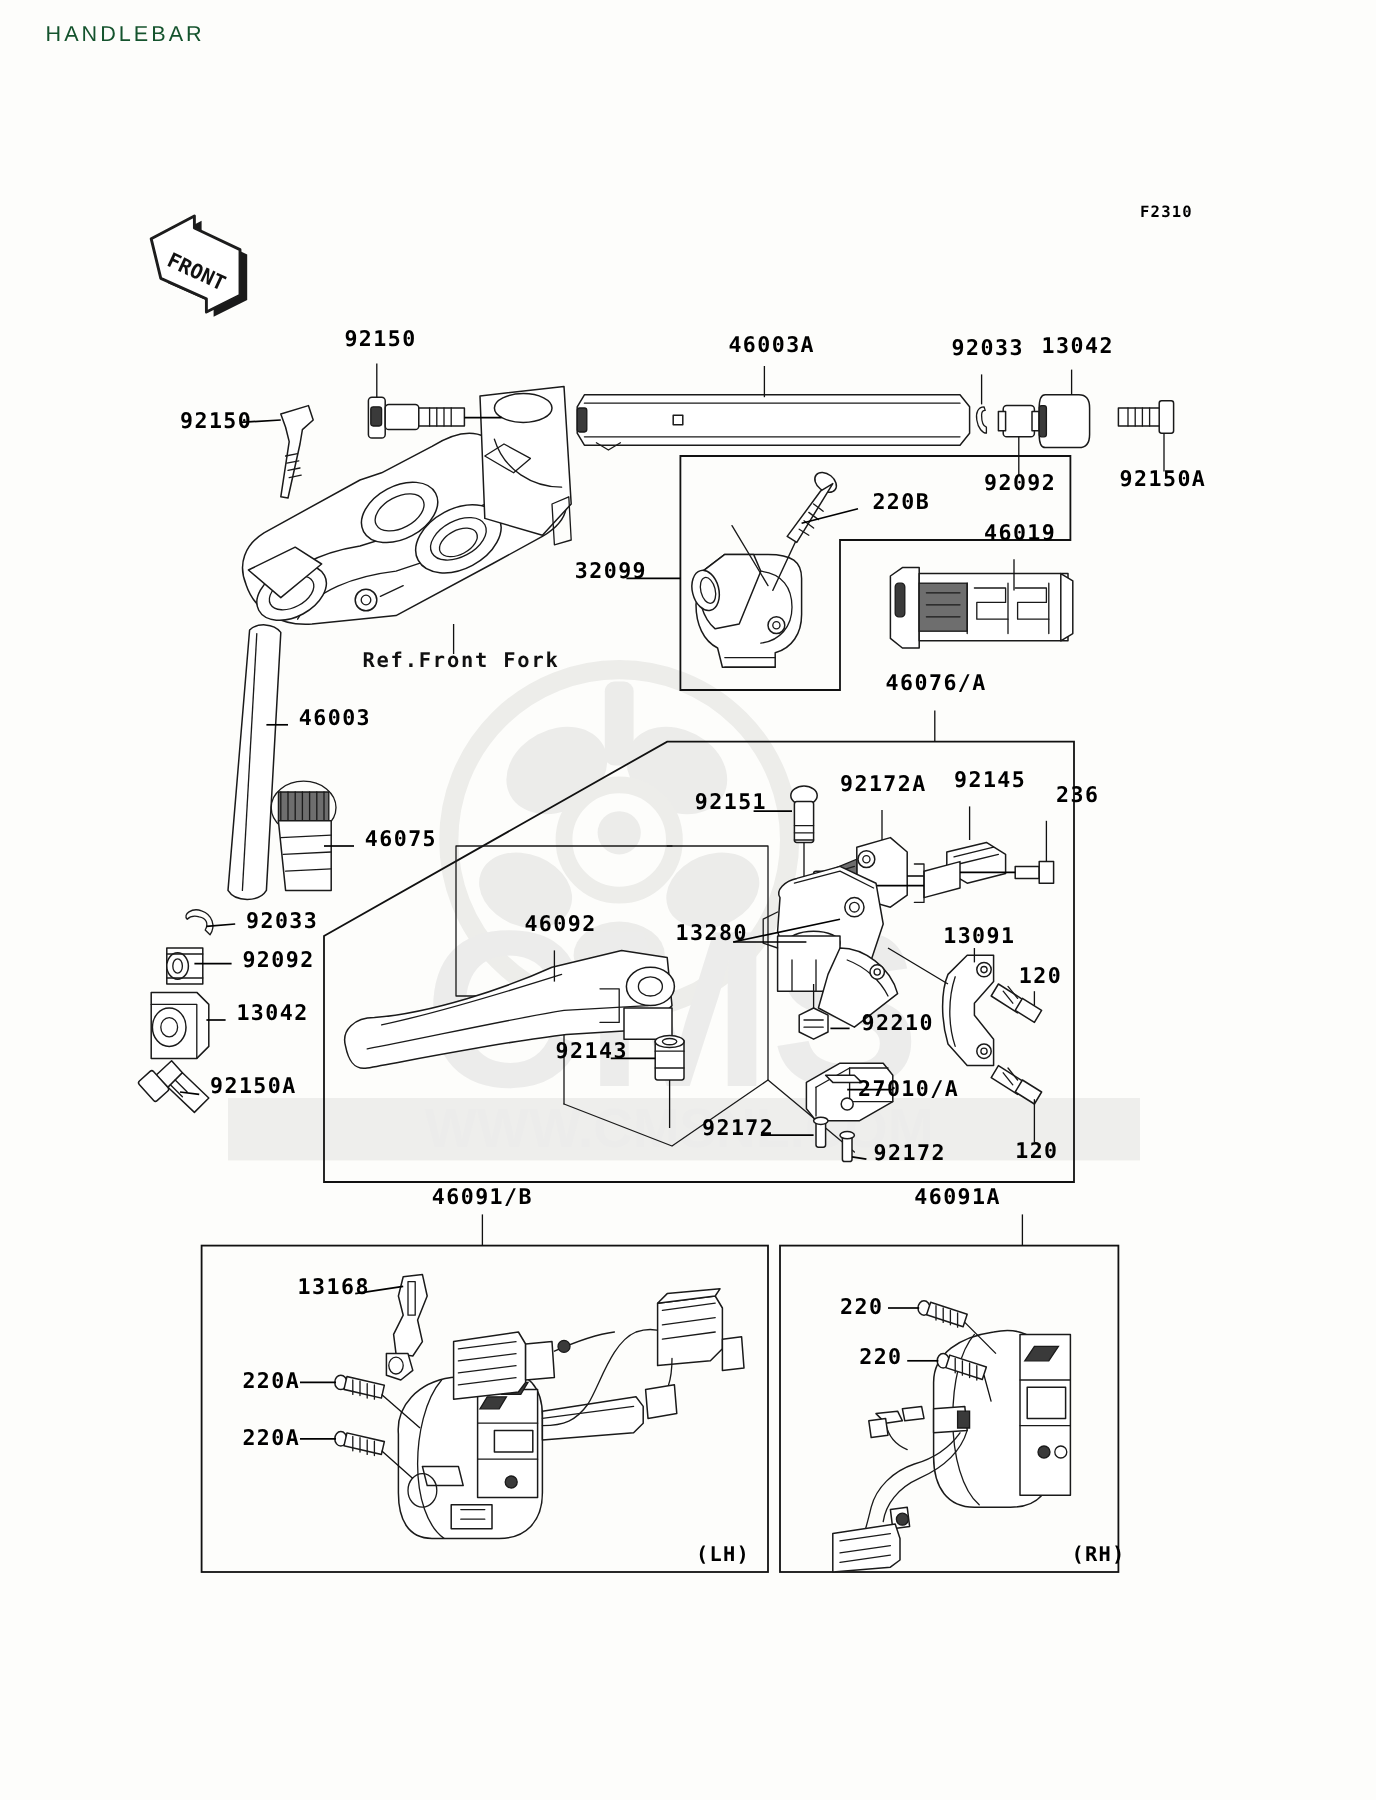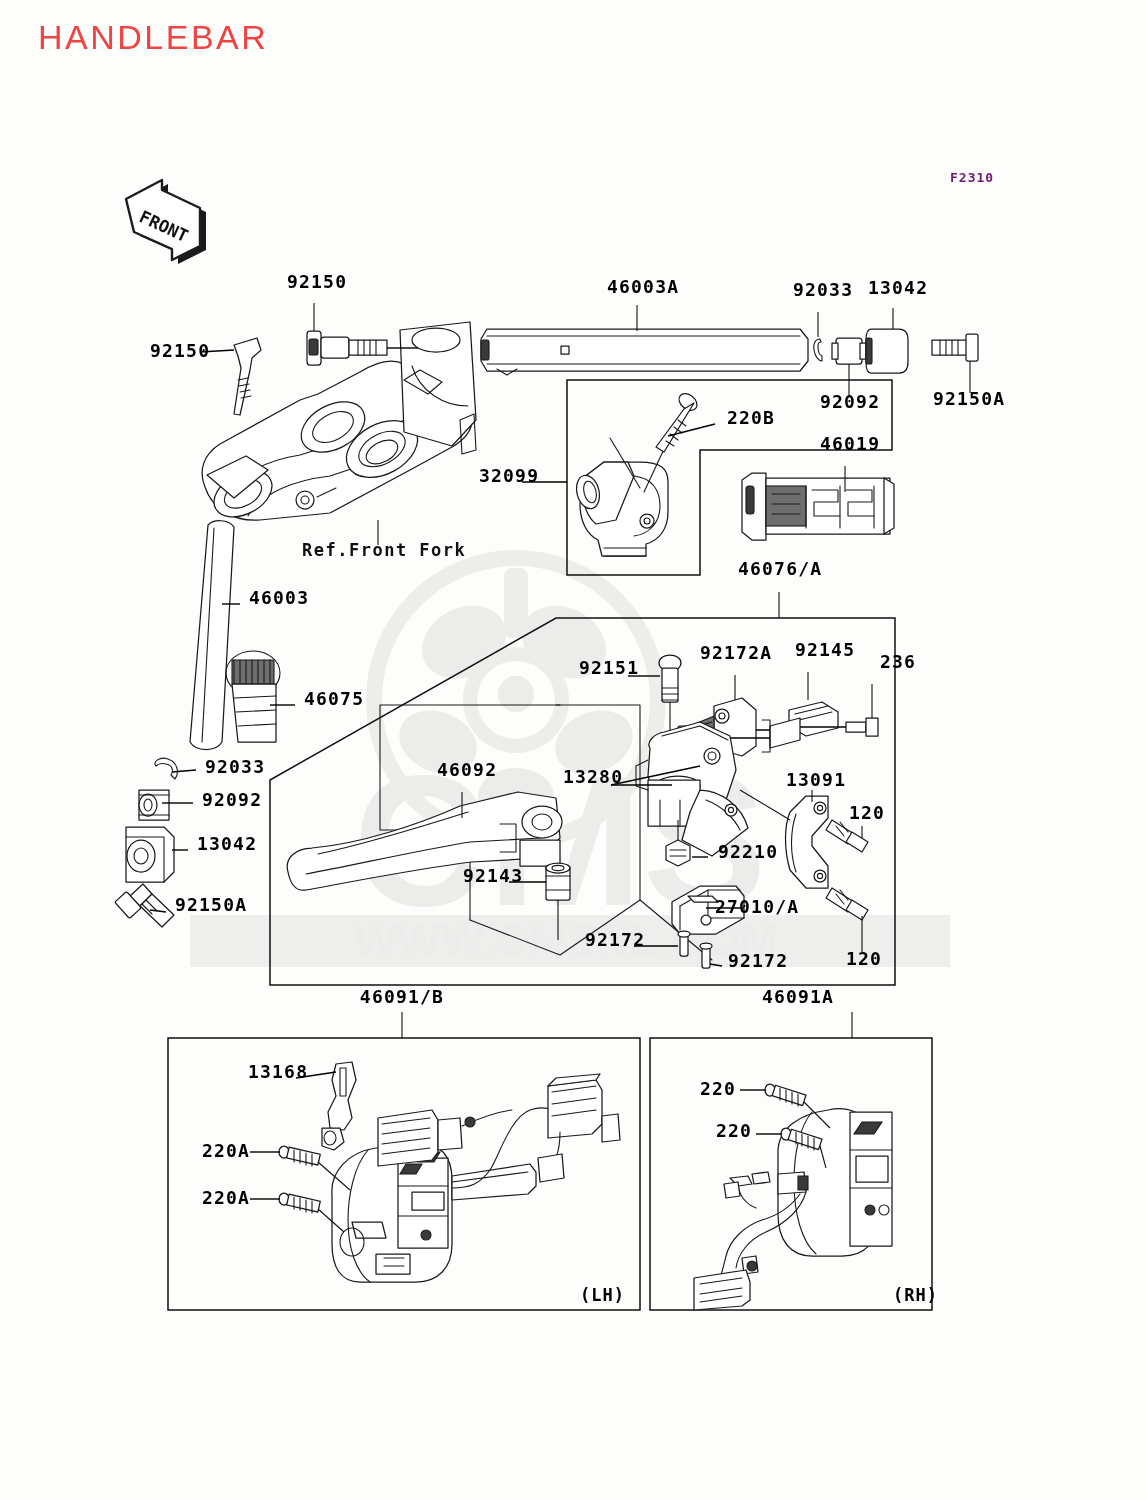--- a/index.html
+++ b/index.html
@@ -8,27 +8,27 @@
     width:1147px;height:1500px;position:relative;overflow:hidden;
     font-family:"DejaVu Sans","Liberation Sans",sans-serif;
     background:#fdfdfb;
   }
   #page{position:absolute;inset:0;}
 
   
   #page-title{
     position:absolute;left:38px;top:18px;
     font-family:"Liberation Sans","DejaVu Sans",sans-serif;
-    font-size:34px;letter-spacing:2.5px;color:#ef4444;font-weight:400;
+    font-size:18px;letter-spacing:2.5px;color:#14532d;font-weight:400;
     white-space:nowrap;
   }
   #fig-code{
     position:absolute;left:950px;top:170px;
     font-family:"DejaVu Sans Mono","Liberation Mono",monospace;
-    font-size:13px;font-weight:bold;color:#701a75;letter-spacing:1px;
+    font-size:13px;font-weight:bold;color:#000000;letter-spacing:1px;
   }
 
   
   #footer-cta{
     position:absolute;left:0;right:0;top:1438px;text-align:center;
     font-family:"Liberation Sans","DejaVu Sans",sans-serif;
     font-size:38px;color:#cc0000;font-weight:400;letter-spacing:0px;
   }
 
   

